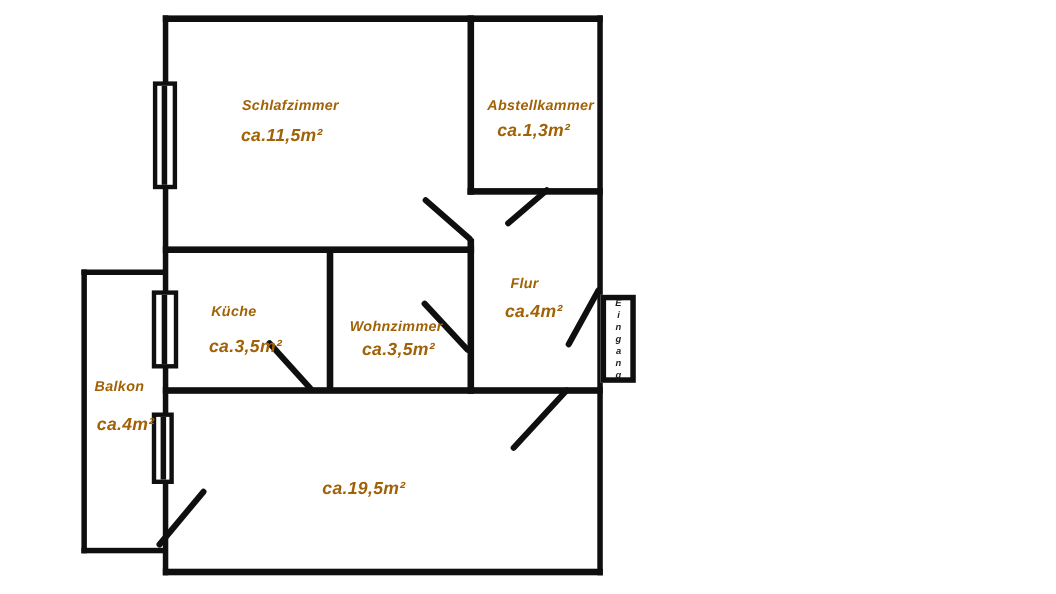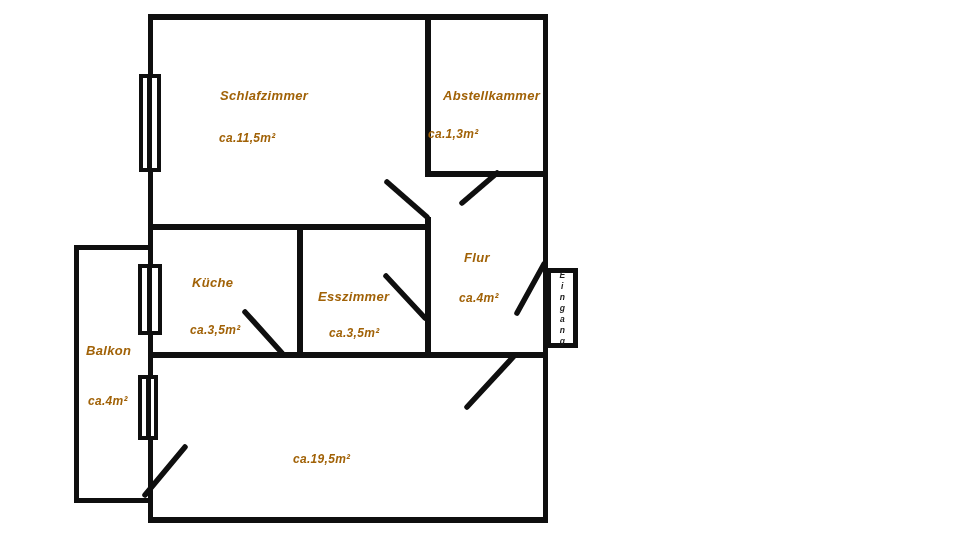--- a/index.html
+++ b/index.html
@@ -23,21 +23,21 @@
   .room-label {
     position: absolute;
     font-family: "Liberation Sans", sans-serif;
     font-weight: bold;
     font-style: italic;
     color: #a16207;
     white-space: nowrap;
     letter-spacing: 0.3px;
   }
   .room-name { font-size: 13px; }
-  .room-area { font-size: 12px; margin-top: 16px; }
+  .room-area { font-size: 16px; }
   .entrance-box {
     position: absolute;
     left: 546px;
     top: 268px;
     width: 32px;
     height: 80px;
     box-sizing: border-box;
     border: 5px solid #0f0f0f;
     background: #ffffff;
     display: flex;
@@ -101,26 +101,26 @@
     <line class="door-line" x1="386" y1="276" x2="425" y2="318"></line>
     <line class="door-line" x1="517" y1="313" x2="544" y2="264"></line>
     <line class="door-line" x1="467" y1="407" x2="515" y2="355"></line>
     <line class="door-line" x1="145" y1="495" x2="185" y2="447"></line>
   </svg>
 
   <div class="room-label room-name" style="left:220px; top:88px">Schlafzimmer</div>
   <div class="room-label room-area" style="left:219px; top:115px">ca.11,5m²</div>
 
   <div class="room-label room-name" style="left:443px; top:88px">Abstellkammer</div>
-  <div class="room-label room-area" style="left:428px; top:111px">ca.1,3m²</div>
+  <div class="room-label room-area" style="left:452px; top:111px">ca.1,3m²</div>
 
   <div class="room-label room-name" style="left:192px; top:275px">Küche</div>
   <div class="room-label room-area" style="left:190px; top:307px">ca.3,5m²</div>
 
-  <div class="room-label room-name" style="left:318px; top:289px">Esszimmer</div>
+  <div class="room-label room-name" style="left:318px; top:289px">Wohnzimmer</div>
   <div class="room-label room-area" style="left:329px; top:310px">ca.3,5m²</div>
 
   <div class="room-label room-name" style="left:464px; top:250px">Flur</div>
   <div class="room-label room-area" style="left:459px; top:275px">ca.4m²</div>
 
   <div class="room-label room-name" style="left:86px; top:343px">Balkon</div>
   <div class="room-label room-area" style="left:88px; top:378px">ca.4m²</div>
 
   <div class="room-label room-area" style="left:293px; top:436px">ca.19,5m²</div>
 

